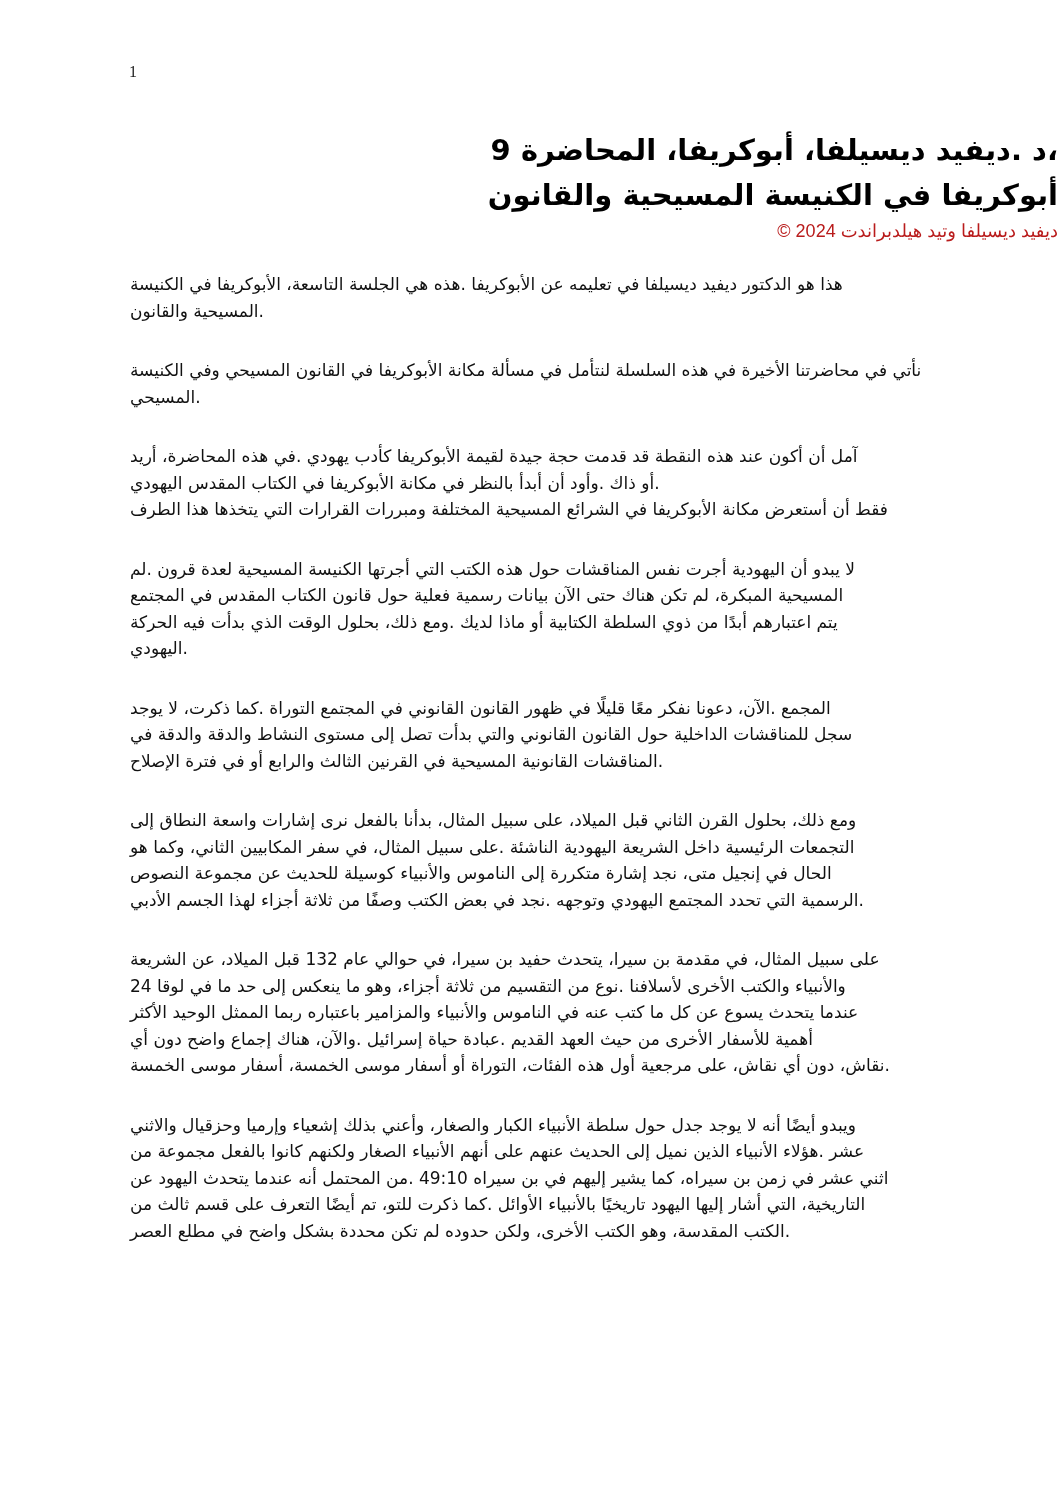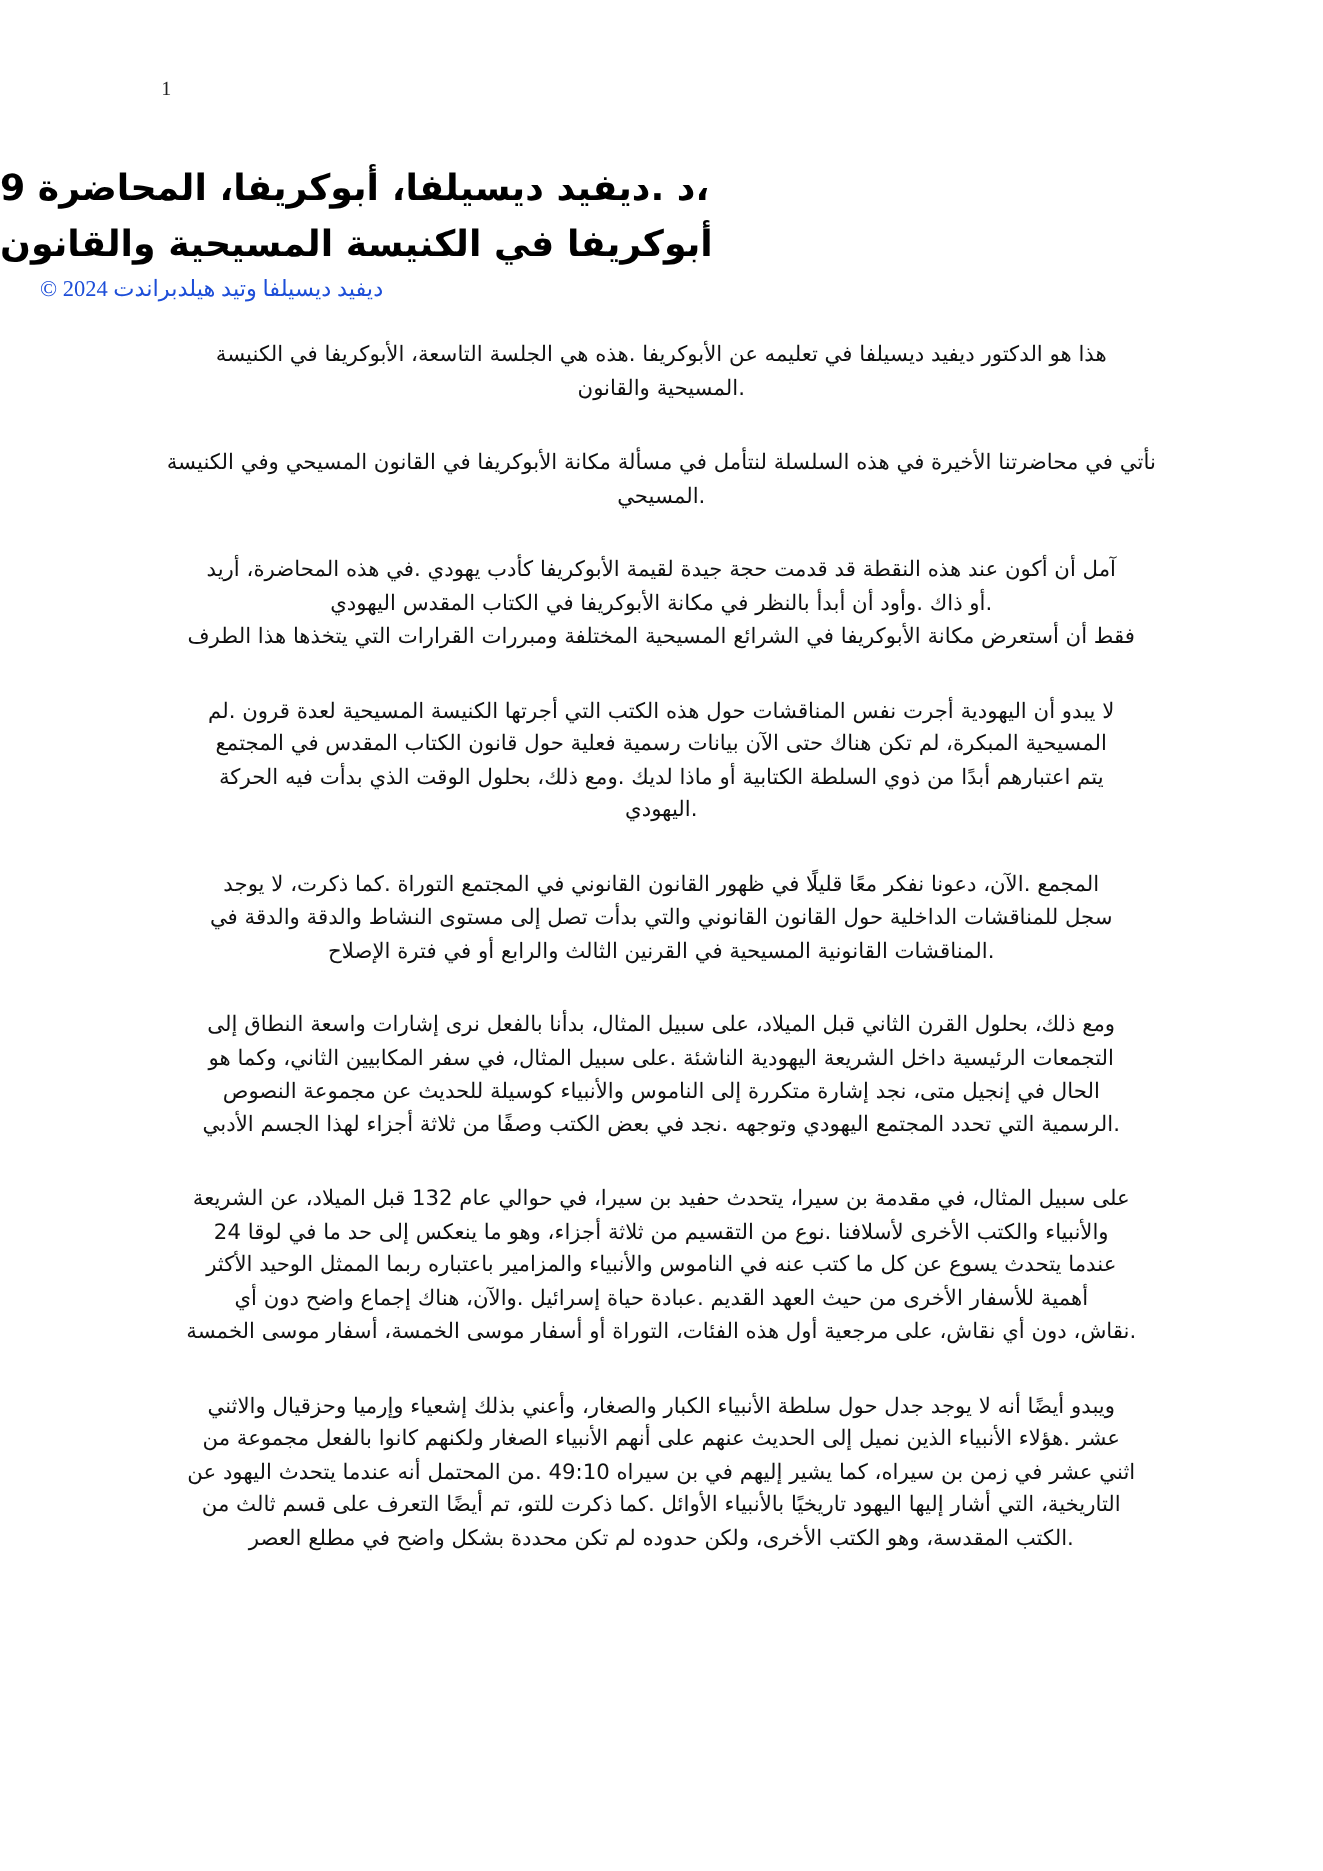--- a/index.html
+++ b/index.html
@@ -20,47 +20,47 @@
       top: 63px;
       font-family: "Liberation Serif", serif;
       font-size: 16px;
       color: #222;
     }
     .title-block {
       position: absolute;
       left: 0;
       top: 128px;
       width: 1058px;
-      text-align: left;
+      text-align: right;
       direction: rtl;
     }
     .title-line {
       font-family: "DejaVu Sans", sans-serif;
       font-weight: bold;
       font-size: 29px;
       line-height: 45px;
       color: #000;
       white-space: nowrap;
     }
     .subtitle {
-      font-family: Liberation Serif, serif;
+      font-family: Liberation Sans, sans-serif;
       font-size: 18px;
       line-height: 26px;
-      color: #1d4ed8;
+      color: #b91c1c;
       margin-top: 0px;
       white-space: nowrap;
       margin-left: 32px;
     }
     .body-text {
       position: absolute;
       left: 130px;
       top: 271px;
       width: 798px;
       direction: rtl;
-      text-align: center;
+      text-align: left;
       font-family: "DejaVu Sans", sans-serif;
       font-size: 17px;
       color: #111;
     }
     .para {
       margin: 0 0 33px 0;
     }
     .line {
       display: block;
       line-height: 26.5px;

